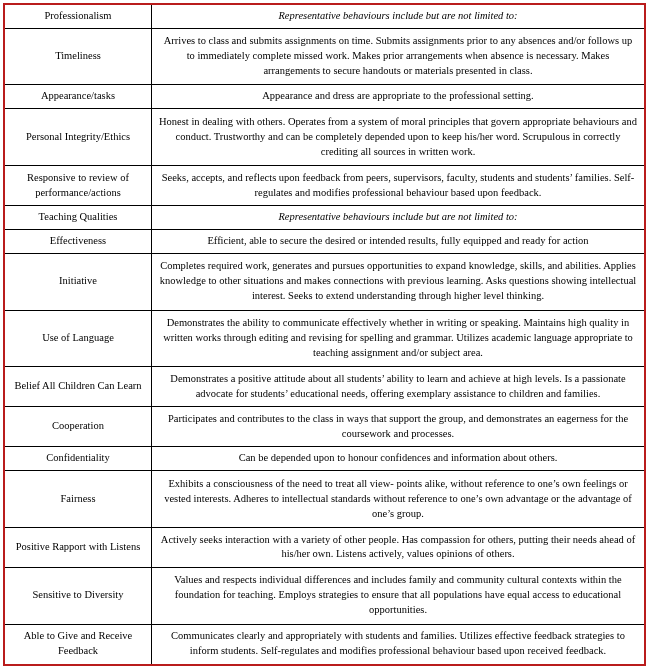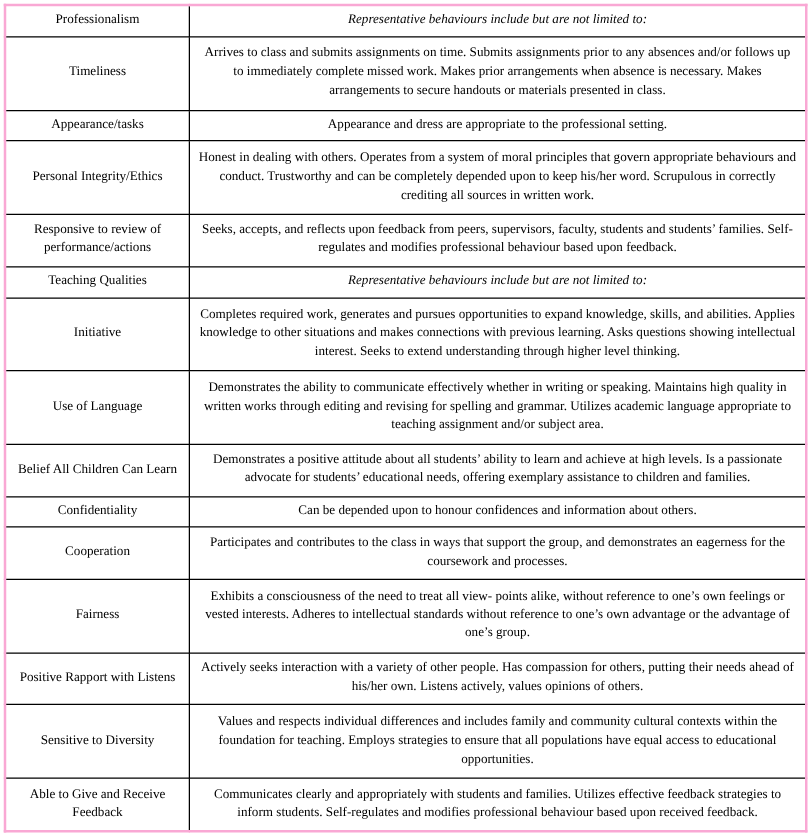--- a/index.html
+++ b/index.html
@@ -12,21 +12,21 @@
     height: 670px;
     box-sizing: border-box;
     padding: 3px 3px 2px 3px;
     font-family: "Liberation Serif", "DejaVu Serif", serif;
     color: #000000;
   }
   table.behaviours {
     width: 100%;
     height: 663px;
     border-collapse: collapse;
-    border: 2px solid #f9a8d4;
+    border: 2px solid #b91c1c;
     table-layout: fixed;
   }
   table.behaviours td {
     border: 1px solid #000000;
     vertical-align: middle;
     text-align: center;
     font-size: 10.5px;
     line-height: 1.42;
     padding: 3px 7px;
   }
@@ -62,38 +62,42 @@
       </tr>
       <tr>
         <td class="category">Responsive to review of performance/actions</td>
         <td class="behaviour">Seeks, accepts, and reflects upon feedback from peers, supervisors, faculty, students and students’ families. Self-regulates and modifies professional behaviour based upon feedback.</td>
       </tr>
       <tr>
         <td class="category">Teaching Qualities</td>
         <td class="behaviour section-header">Representative behaviours include but are not limited to:</td>
       </tr>
       <tr>
+        <td class="category">Effectiveness</td>
+        <td class="behaviour">Efficient, able to secure the desired or intended results, fully equipped and ready for action</td>
+      </tr>
+      <tr>
         <td class="category">Initiative</td>
         <td class="behaviour">Completes required work, generates and pursues opportunities to expand knowledge, skills, and abilities.  Applies knowledge to other situations and makes connections with previous learning. Asks questions showing intellectual interest. Seeks to extend understanding through higher level thinking.</td>
       </tr>
       <tr>
         <td class="category">Use of Language</td>
         <td class="behaviour">Demonstrates the ability to communicate effectively whether in writing or speaking. Maintains high quality in written works through editing and revising for spelling and grammar. Utilizes academic language appropriate to teaching assignment and/or subject area.</td>
       </tr>
       <tr>
         <td class="category">Belief All Children Can Learn</td>
         <td class="behaviour">Demonstrates a positive attitude about all students’ ability to learn and achieve at high levels. Is a passionate advocate for students’ educational needs, offering exemplary assistance to children and families.</td>
       </tr>
       <tr>
+        <td class="category">Cooperation</td>
+        <td class="behaviour">Participates and contributes to the class in ways that support the group, and demonstrates an eagerness for the coursework and processes.</td>
+      </tr>
+      <tr>
         <td class="category">Confidentiality</td>
         <td class="behaviour">Can be depended upon to honour confidences and information about others.</td>
-      </tr>
-      <tr>
-        <td class="category">Cooperation</td>
-        <td class="behaviour">Participates and contributes to the class in ways that support the group, and demonstrates an eagerness for the coursework and processes.</td>
       </tr>
       <tr>
         <td class="category">Fairness</td>
         <td class="behaviour">Exhibits a consciousness of the need to treat all view- points alike, without reference to one’s own feelings or vested interests. Adheres to intellectual standards without reference to one’s own advantage or the advantage of one’s group.</td>
       </tr>
       <tr>
         <td class="category">Positive Rapport with Listens</td>
         <td class="behaviour">Actively seeks interaction with a variety of other people.  Has compassion for others, putting their needs ahead of his/her own. Listens actively, values opinions of others.</td>
       </tr>
       <tr>

